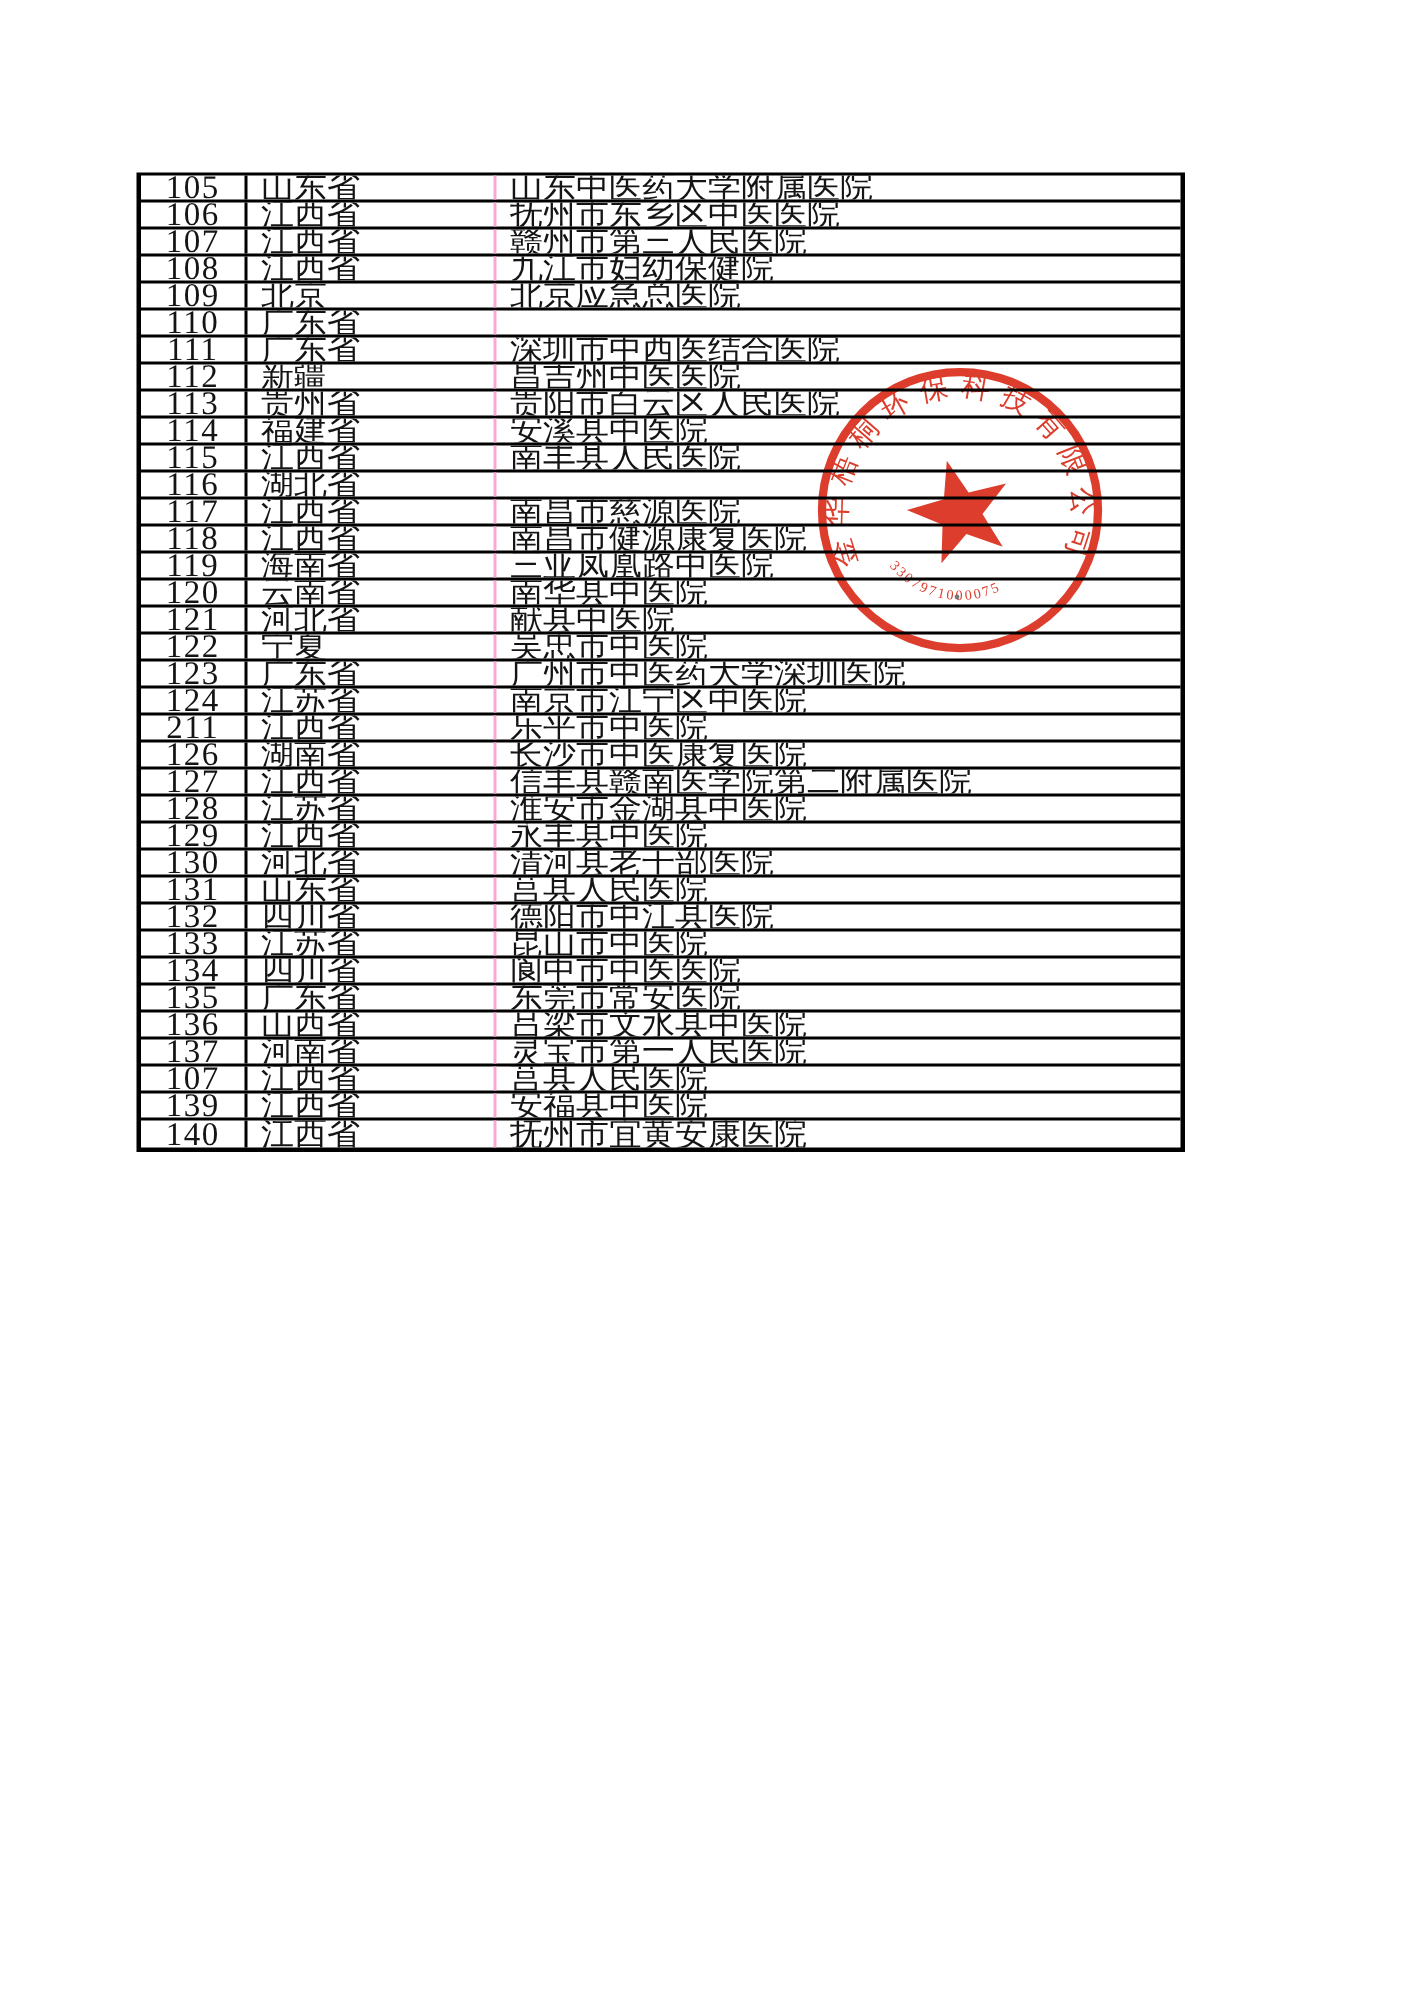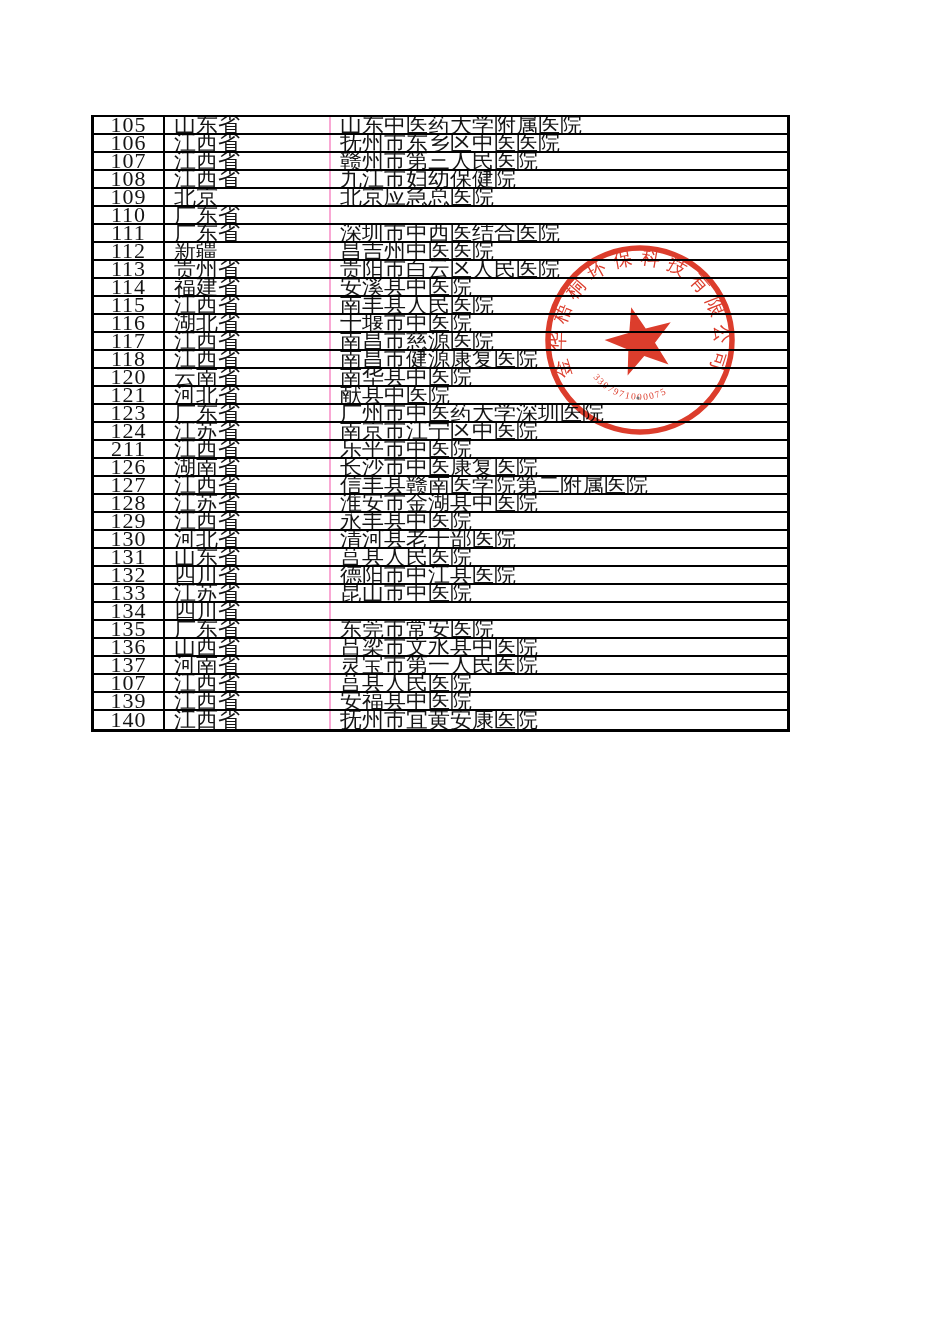--- a/index.html
+++ b/index.html
@@ -124,48 +124,57 @@
 
     <div class="row">
       <div class="cell c1">115</div>
       <div class="cell c2">江西省</div>
       <div class="cell c3">南丰县人民医院</div>
     </div>
 
     <div class="row">
       <div class="cell c1">116</div>
       <div class="cell c2">湖北省</div>
-      <div class="cell c3">十堰市中医院</div>
     </div>
 
     <div class="row">
       <div class="cell c1">117</div>
       <div class="cell c2">江西省</div>
       <div class="cell c3">南昌市慈源医院</div>
     </div>
 
     <div class="row">
       <div class="cell c1">118</div>
       <div class="cell c2">江西省</div>
       <div class="cell c3">南昌市健源康复医院</div>
     </div>
 
+    <div class="row">
+      <div class="cell c1">119</div>
+      <div class="cell c2">海南省</div>
+      <div class="cell c3">三亚凤凰路中医院</div>
+    </div>
 
     <div class="row">
       <div class="cell c1">120</div>
       <div class="cell c2">云南省</div>
       <div class="cell c3">南华县中医院</div>
     </div>
 
     <div class="row">
       <div class="cell c1">121</div>
       <div class="cell c2">河北省</div>
       <div class="cell c3">献县中医院</div>
     </div>
 
+    <div class="row">
+      <div class="cell c1">122</div>
+      <div class="cell c2">宁夏</div>
+      <div class="cell c3">吴忠市中医院</div>
+    </div>
 
     <div class="row">
       <div class="cell c1">123</div>
       <div class="cell c2">广东省</div>
       <div class="cell c3">广州市中医药大学深圳医院</div>
     </div>
 
     <div class="row">
       <div class="cell c1">124</div>
       <div class="cell c2">江苏省</div>
@@ -222,20 +231,21 @@
 
     <div class="row">
       <div class="cell c1">133</div>
       <div class="cell c2">江苏省</div>
       <div class="cell c3">昆山市中医院</div>
     </div>
 
     <div class="row">
       <div class="cell c1">134</div>
       <div class="cell c2">四川省</div>
+      <div class="cell c3">阆中市中医医院</div>
     </div>
 
     <div class="row">
       <div class="cell c1">135</div>
       <div class="cell c2">广东省</div>
       <div class="cell c3">东莞市常安医院</div>
     </div>
 
     <div class="row">
       <div class="cell c1">136</div>

